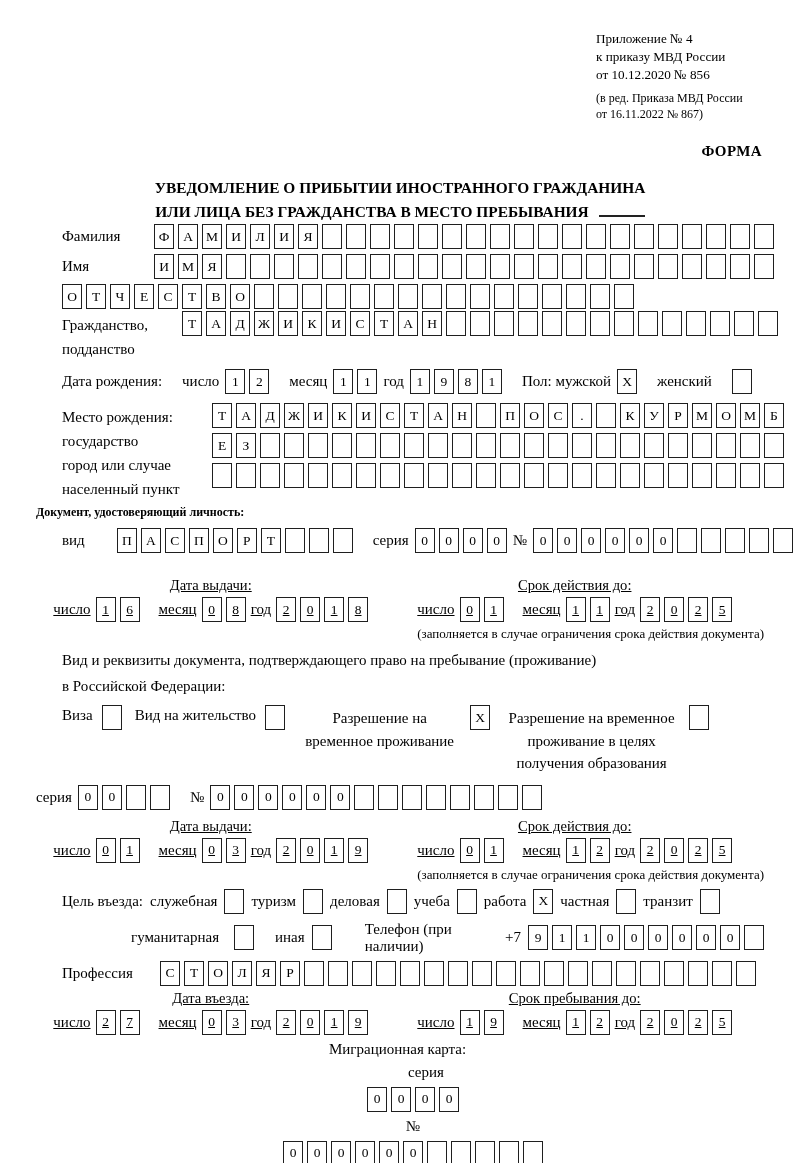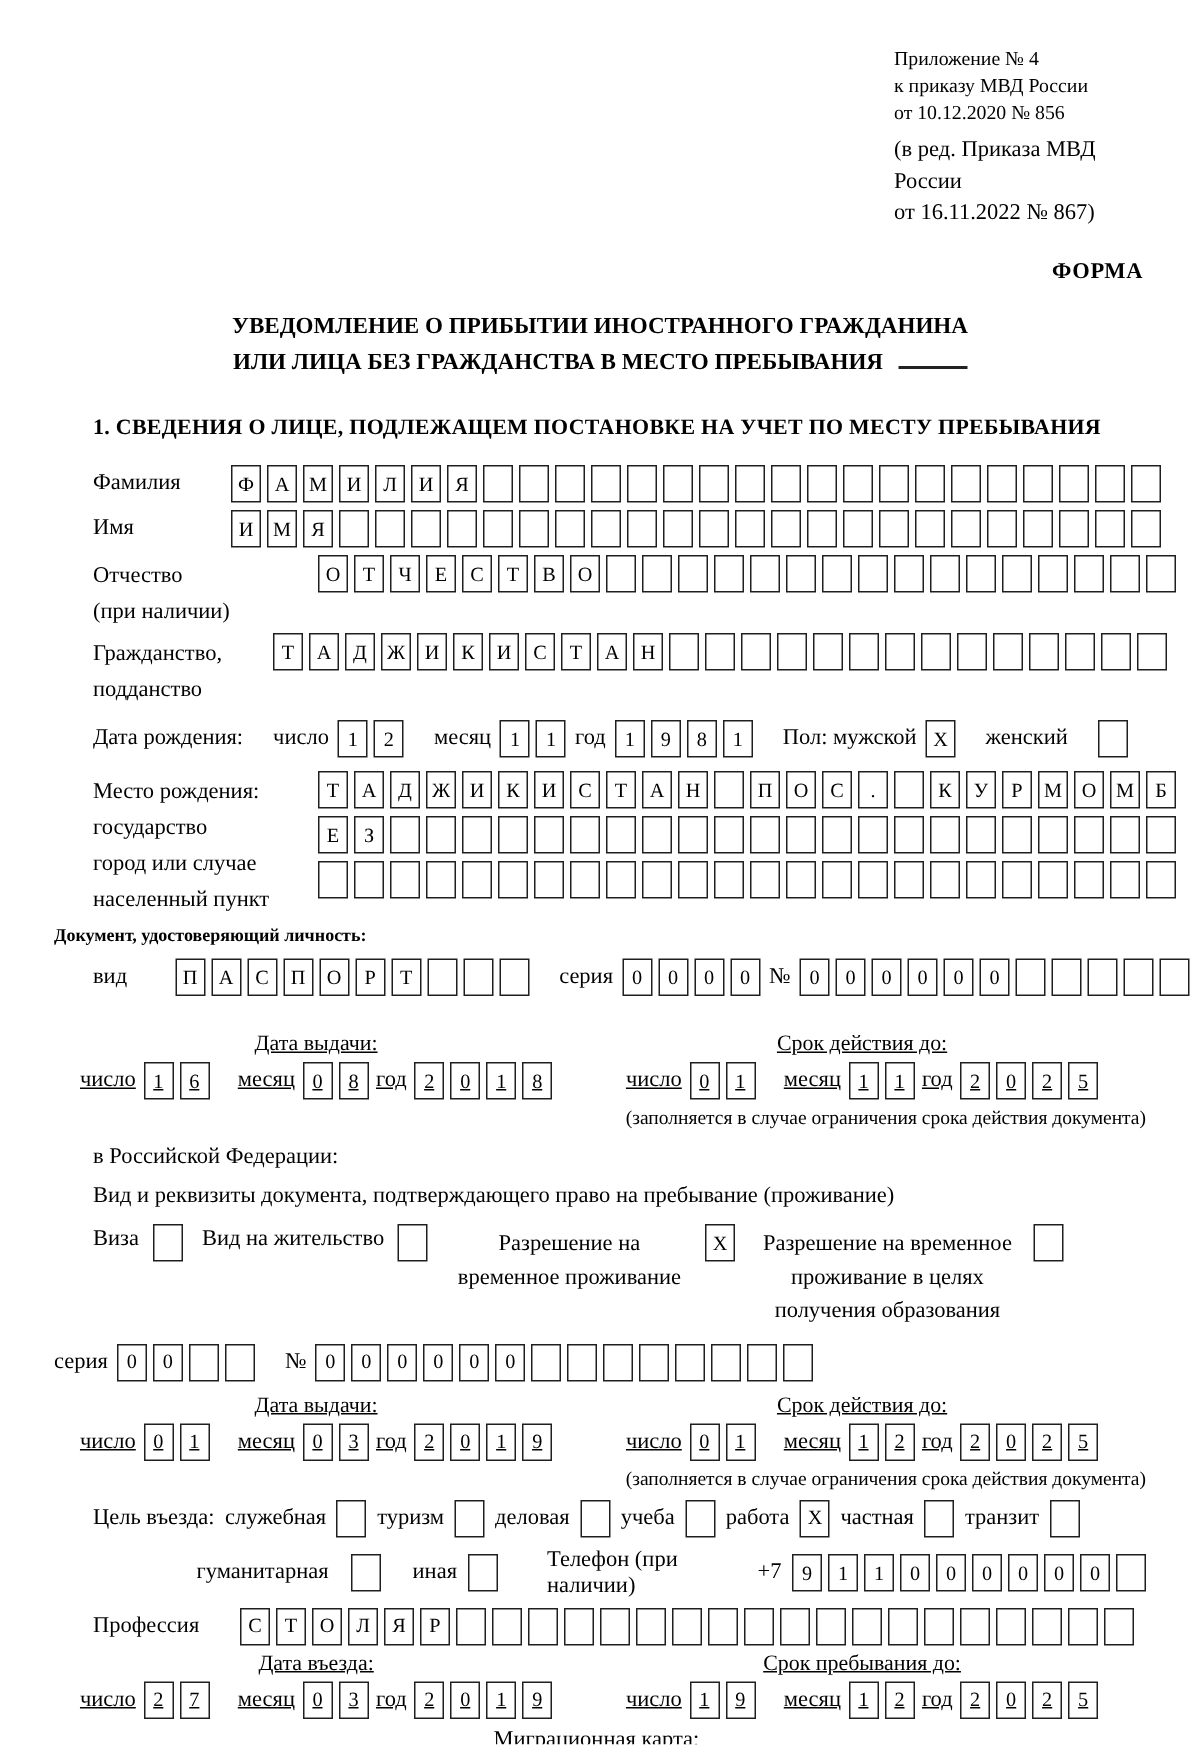--- a/index.html
+++ b/index.html
@@ -3,21 +3,21 @@
 <meta charset="utf-8">
 <style>
   * { margin:0; padding:0; box-sizing:border-box; }
   html,body { background:#fff; }
   .page {
     width:800px; height:1163px; margin:0 auto; background:#fff; color:#000;
     font-family:"Liberation Serif","DejaVu Serif",serif; font-size:15px;
     padding:30px 36px 20px 36px; overflow:hidden; position:relative;
   }
   .hdr { margin-left:auto; width:168px; font-size:13.2px; line-height:1.38; }
-  .hdr-sub { font-size:15px; margin-top:5px; line-height:1.4; }
+  .hdr-sub { font-size:12px; margin-top:5px; line-height:1.4; }
   .forma { text-align:right; font-weight:bold; font-size:15px; letter-spacing:.4px; margin:20px 2px 16px 0; }
   .title { text-align:center; font-weight:bold; font-size:15.4px; line-height:1.55; }
   .blank-underline { display:inline-block; width:46px; border-bottom:2px solid #222; height:14px; margin-left:10px; }
   .sec-heading { font-weight:bold; font-size:14.6px; margin:24px 0 16px 0; letter-spacing:.2px; }
 
   .frow { display:flex; align-items:flex-start; margin-bottom:5px; }
   .flabel { flex:none; padding-top:4px; }
   .flabel-multi { flex:none; line-height:1.6; padding-top:2px; }
   .cells { display:flex; gap:4px; flex:none; }
   .cell, .cbox {
@@ -63,21 +63,20 @@
       <div>от 16.11.2022 № 867)</div>
     </div>
   </div>
   <div class="forma">ФОРМА</div>
 
   <div class="title">
     <div>УВЕДОМЛЕНИЕ О ПРИБЫТИИ ИНОСТРАННОГО ГРАЖДАНИНА</div>
     <div><span>ИЛИ ЛИЦА БЕЗ ГРАЖДАНСТВА В МЕСТО ПРЕБЫВАНИЯ</span><span class="blank-underline"></span></div>
   </div>
 
-  <div class="sec-heading indent26">1. СВЕДЕНИЯ О ЛИЦЕ, ПОДЛЕЖАЩЕМ ПОСТАНОВКЕ НА УЧЕТ ПО МЕСТУ ПРЕБЫВАНИЯ</div>
 
   <div class="frow indent26">
     <div class="flabel" style="width:92px;">Фамилия</div>
     <div class="cells">
         <span class="cell">Ф</span>
         <span class="cell">А</span>
         <span class="cell">М</span>
         <span class="cell">И</span>
         <span class="cell">Л</span>
         <span class="cell">И</span>
@@ -130,24 +129,20 @@
         <span class="cell"></span>
         <span class="cell"></span>
         <span class="cell"></span>
         <span class="cell"></span>
         <span class="cell"></span>
         <span class="cell"></span>
       </div>
   </div>
 
   <div class="frow indent26" style="margin-bottom:2px;">
-    <div class="flabel-multi" style="width:150px;">
-      <div>Отчество</div>
-      <div>(при наличии)</div>
-    </div>
     <div class="cells">
         <span class="cell">О</span>
         <span class="cell">Т</span>
         <span class="cell">Ч</span>
         <span class="cell">Е</span>
         <span class="cell">С</span>
         <span class="cell">Т</span>
         <span class="cell">В</span>
         <span class="cell">О</span>
         <span class="cell"></span>
@@ -404,22 +399,22 @@
               <span class="cell">2</span>
               <span class="cell">5</span>
             </span>
         </div>
       </div>
     </div>
     <div class="date-note">(заполняется в случае ограничения срока действия документа)</div>
   </div>
 
   <div class="indent26" style="line-height:1.7; margin-bottom:4px;">
+    <div>Вид и реквизиты документа, подтверждающего право на пребывание (проживание)</div>
     <div>в Российской Федерации:</div>
-    <div>Вид и реквизиты документа, подтверждающего право на пребывание (проживание)</div>
   </div>
 
   <div class="frow indent26" style="gap:13px; margin-bottom:10px;">
     <div class="opt">
       <span class="opt-label">Виза</span>
       <span class="cells" style="padding-top:2px;">
           <span class="cell"></span>
         </span>
     </div>
     <div class="opt">

